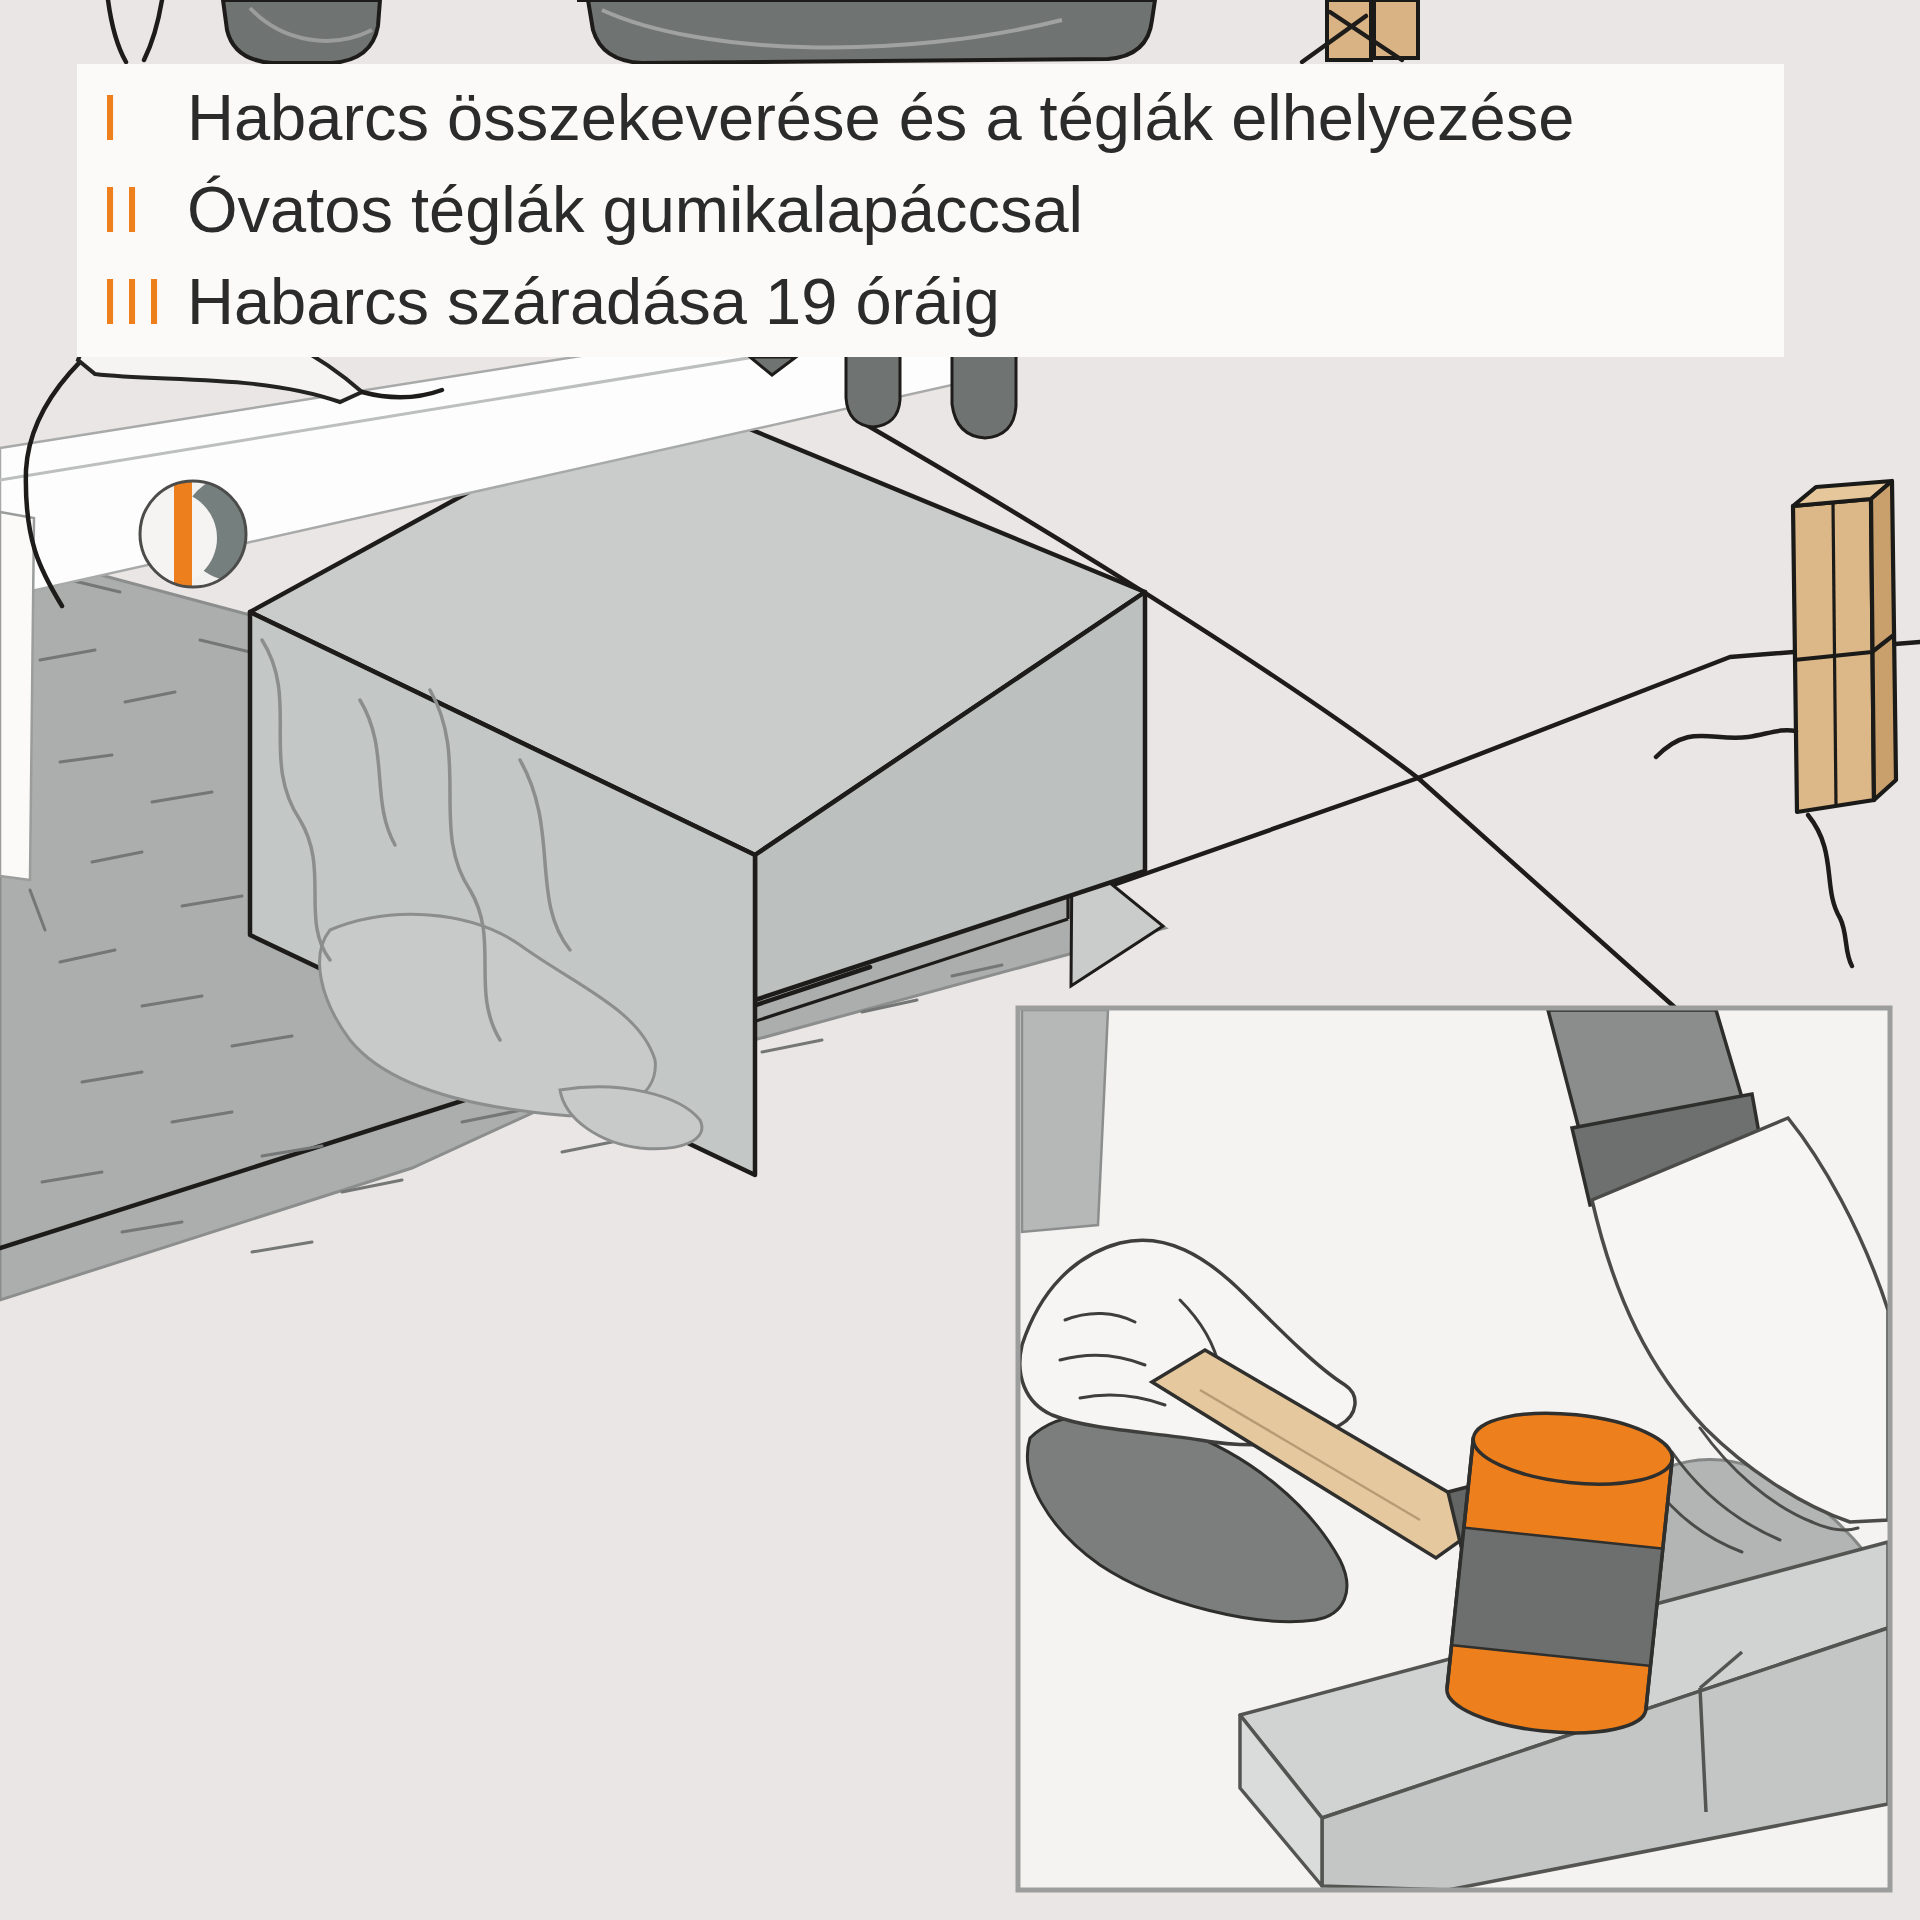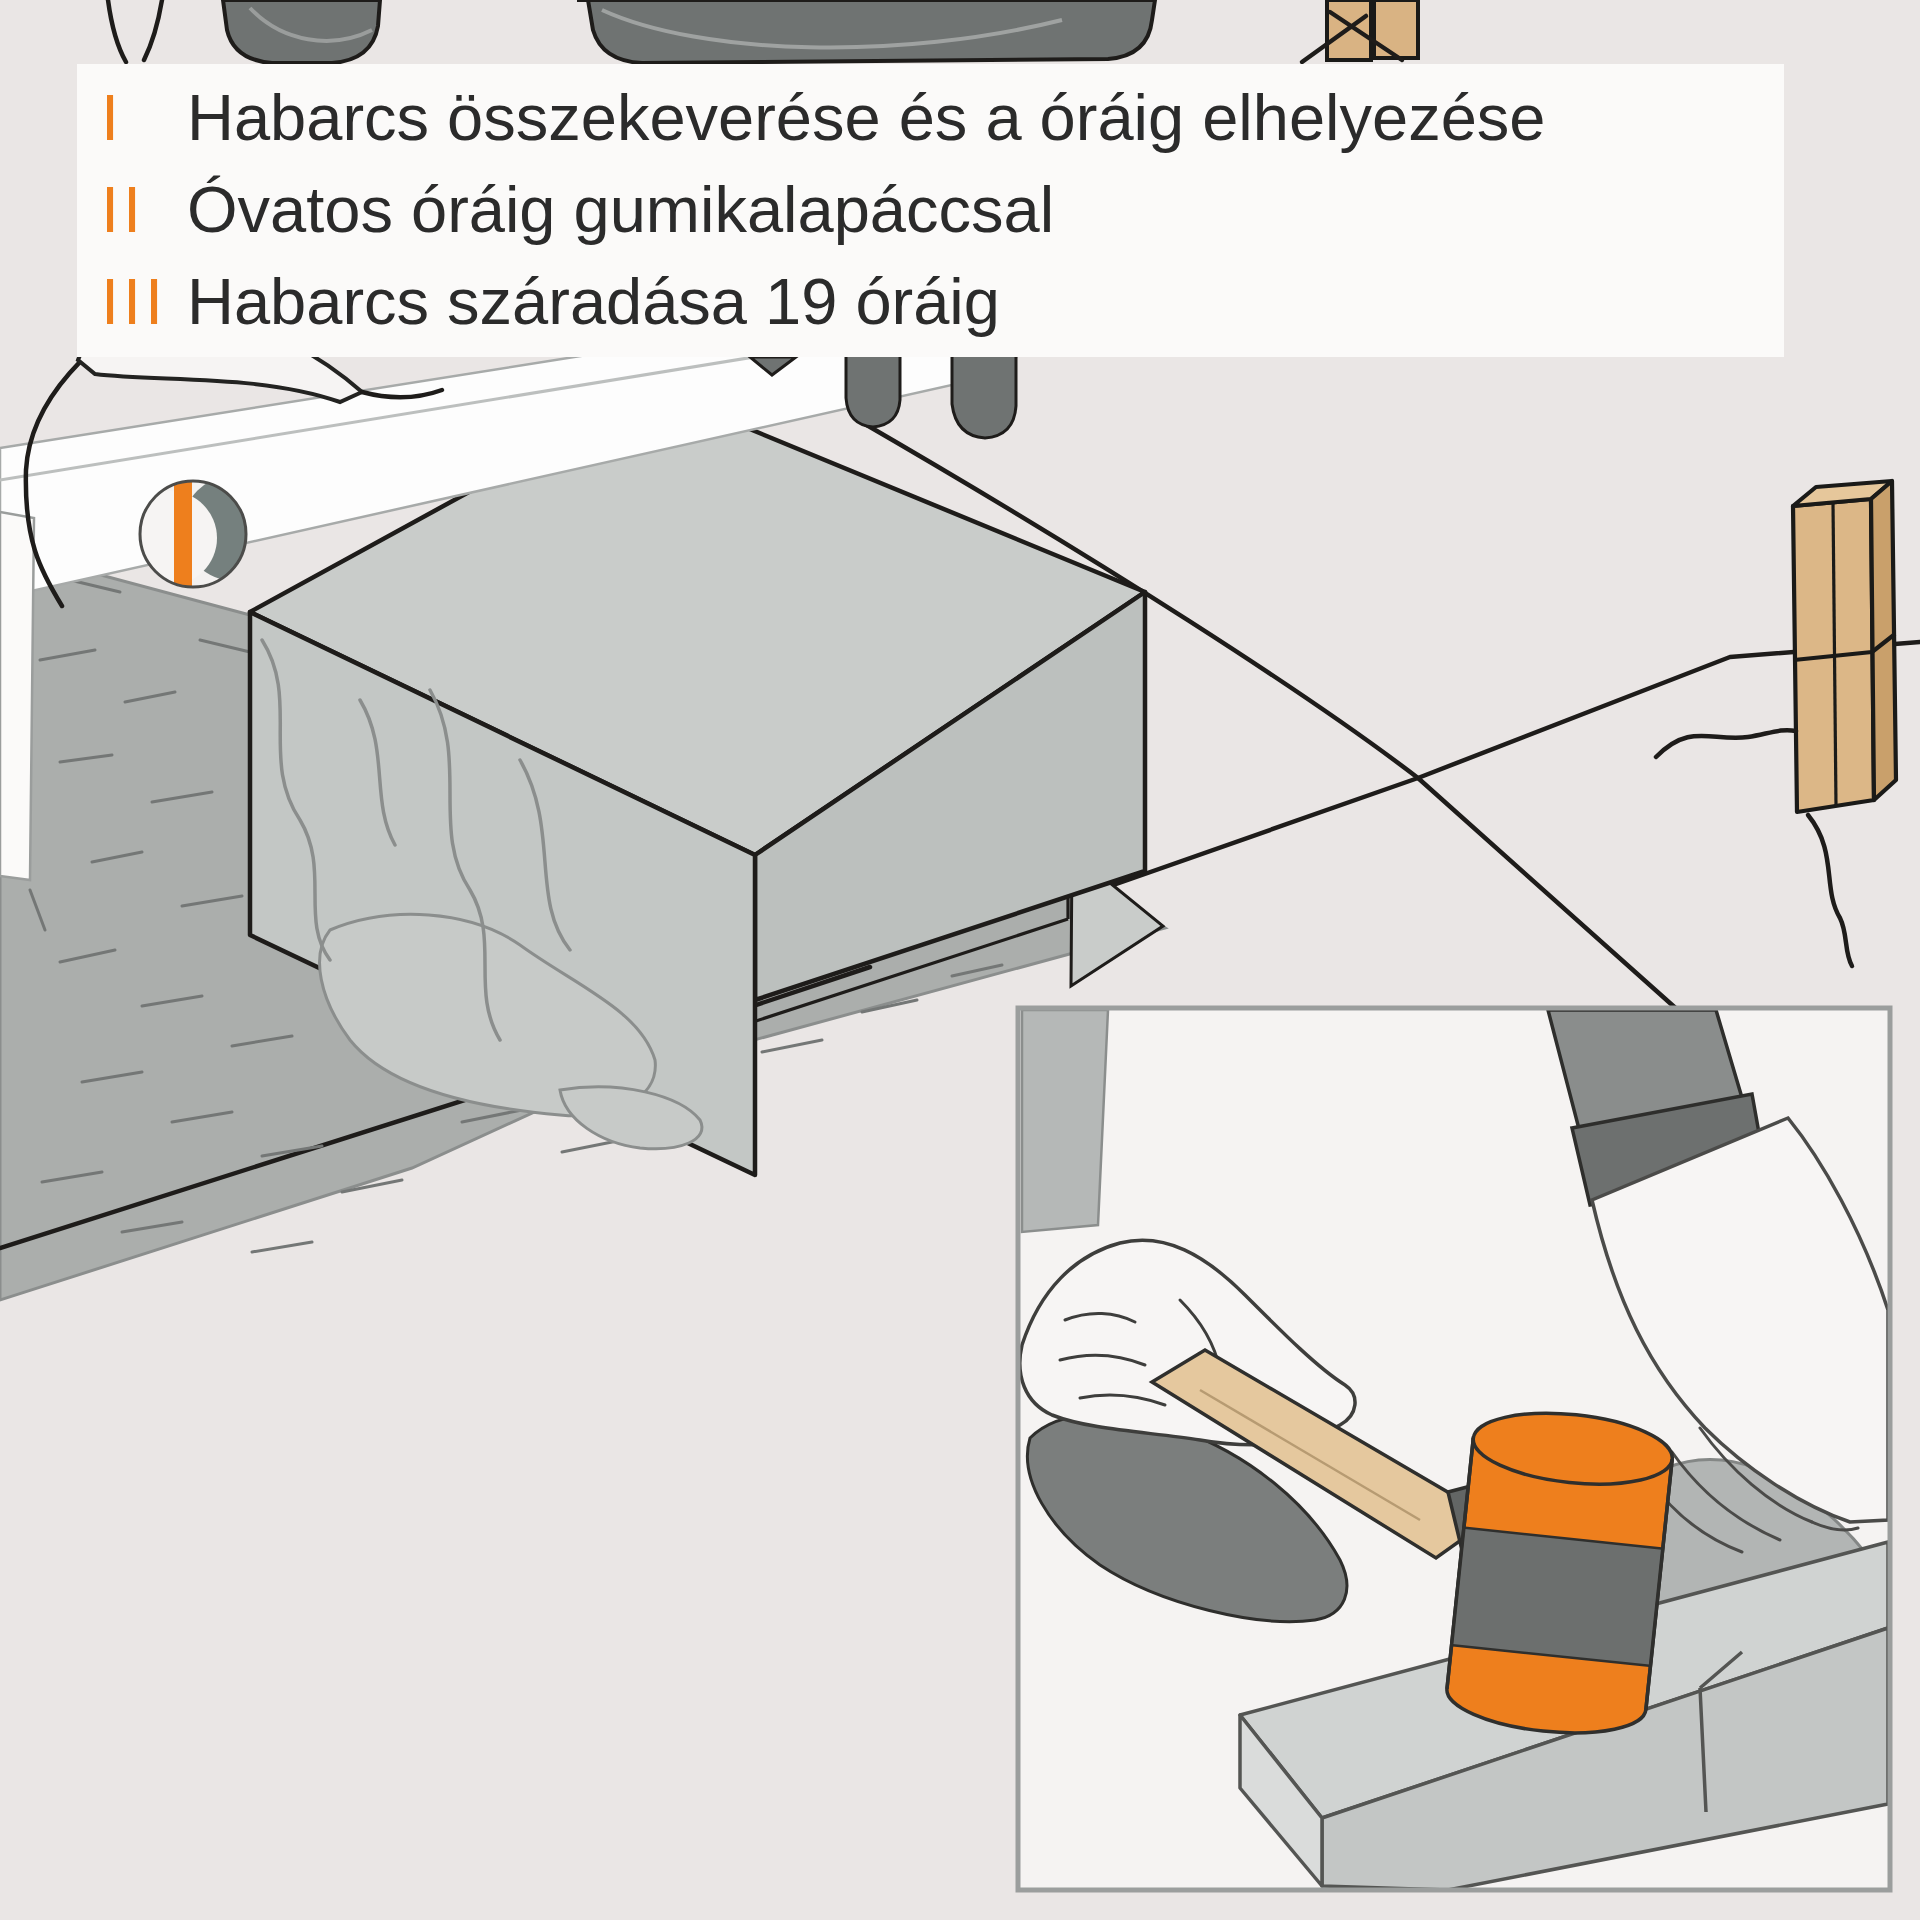--- a/index.html
+++ b/index.html
@@ -192,24 +192,24 @@
         <path d="M 1460,1448 L 1460,1700 M 1660,1448 L 1660,1700" stroke="#2f2f2d" stroke-width="3.5" fill="none"></path>
       </g>
     </g>
     <rect x="1018" y="1008" width="872" height="882" fill="none" stroke="#9b9e9d" stroke-width="5"></rect>
   </g>
 </svg>
 
   <div class="legend">
     <div class="legend-row">
       <span class="num">I</span>
-      <span>Habarcs összekeverése és a óráig elhelyezése</span>
+      <span>Habarcs összekeverése és a téglák elhelyezése</span>
     </div>
     <div class="legend-row">
       <span class="num">II</span>
-      <span>Óvatos óráig gumikalapáccsal</span>
+      <span>Óvatos téglák gumikalapáccsal</span>
     </div>
     <div class="legend-row">
       <span class="num">III</span>
       <span>Habarcs száradása 19 óráig</span>
     </div>
   </div>
 </div>
 
 </body></html>

